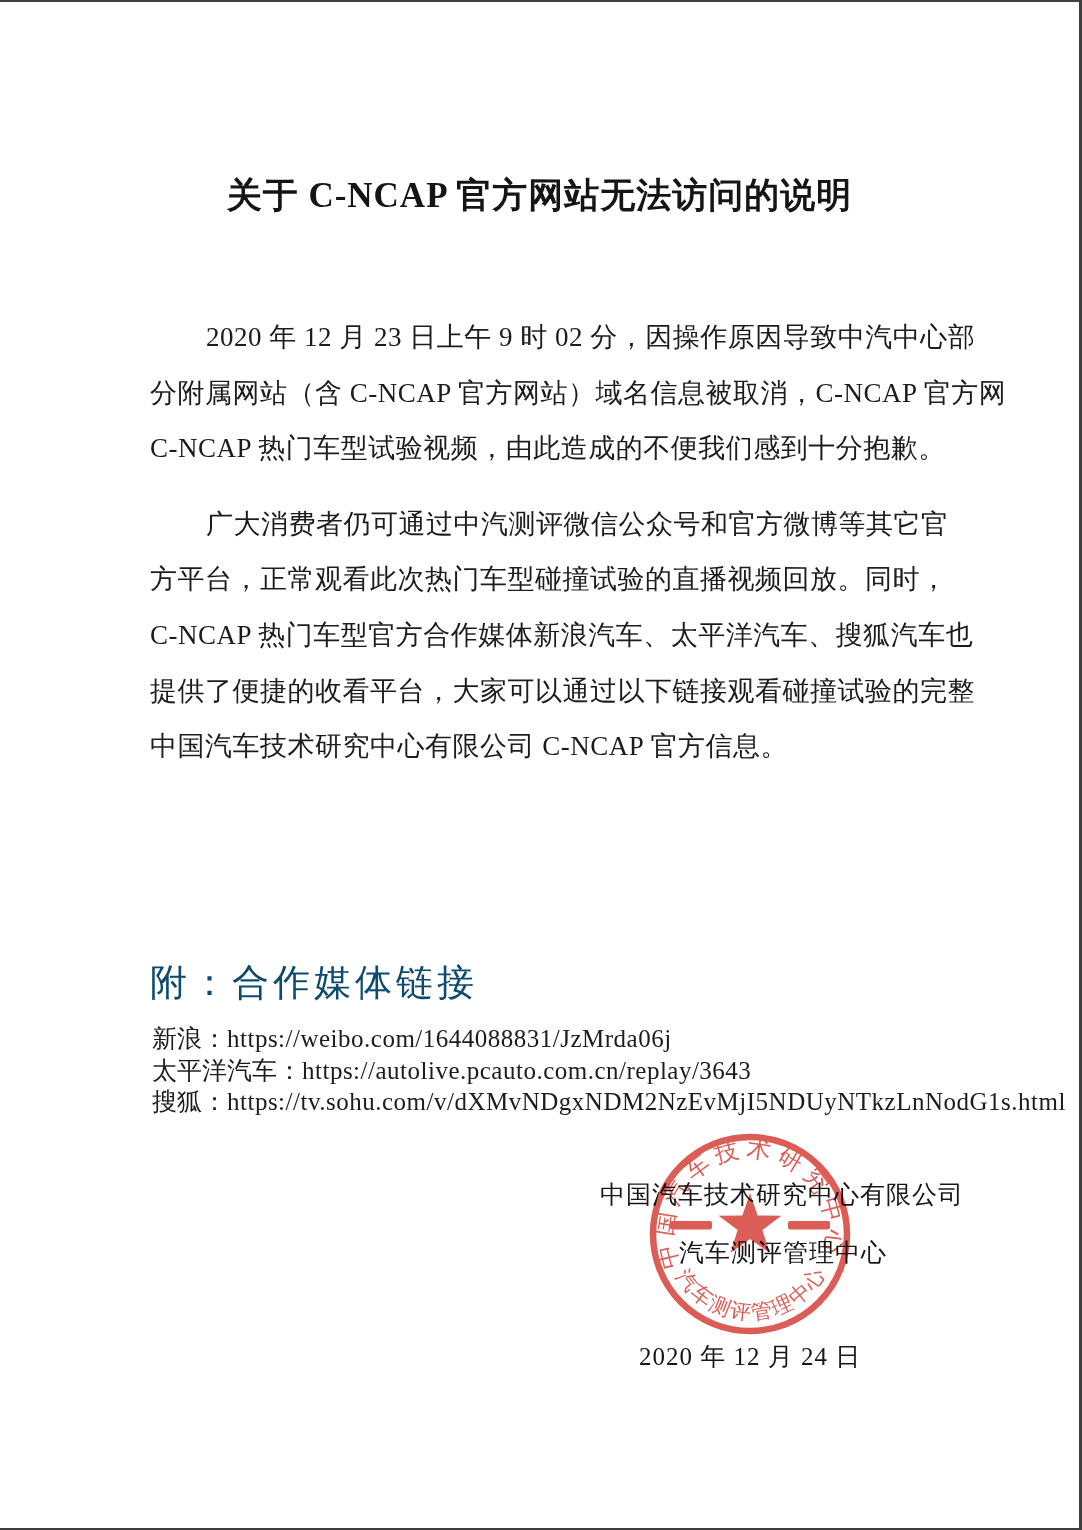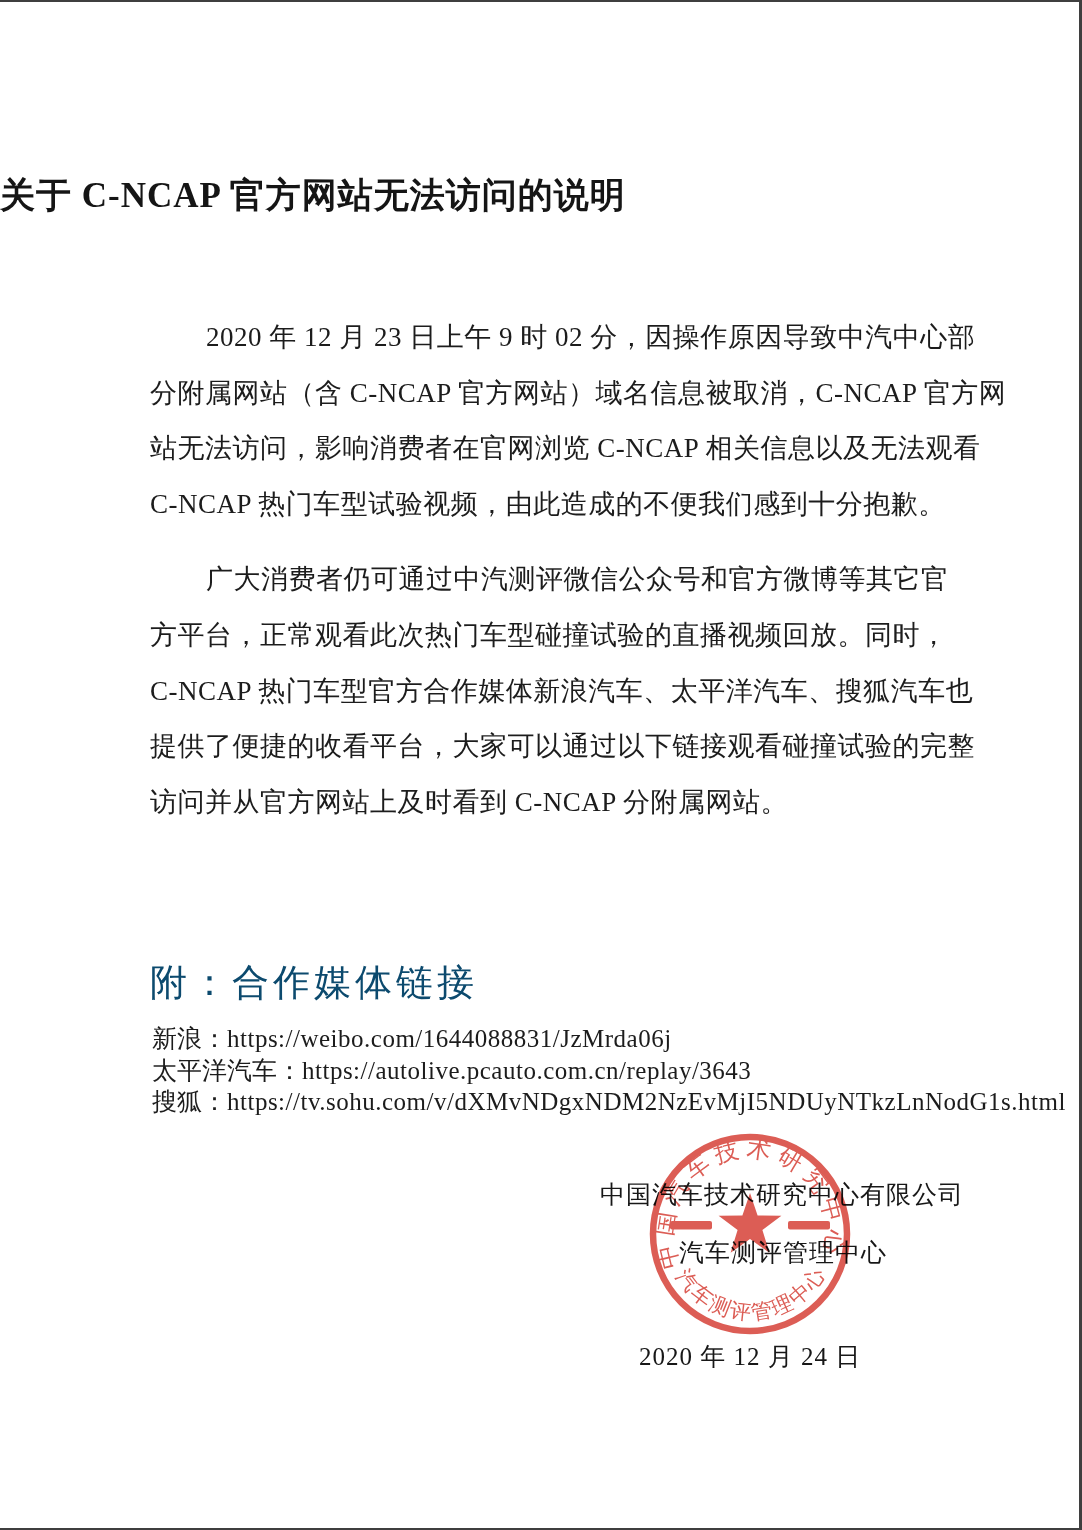--- a/index.html
+++ b/index.html
@@ -9,21 +9,21 @@
     background:#ffffff;
     font-family:"Liberation Serif","DejaVu Serif",serif;
     color:#1f1f1f;
     overflow:hidden;
     border-top:2px solid #3f3f3f;
     border-right:3px solid #3f3f3f;
     border-bottom:2px solid #3f3f3f;
   }
   .page-title {
     position:absolute; top:170px; left:0; width:100%;
-    text-align:left;
+    text-align:center;
     font-size:35px; font-weight:bold; letter-spacing:1px;
     color:#151515;
     white-space:nowrap;
   }
   .body-text { position:absolute; top:298px; left:150px; width:790px; }
   .line {
     height:55.6px;
     font-size:27px; line-height:34px;
     letter-spacing:0.5px;
     white-space:nowrap;
@@ -60,27 +60,26 @@
 </head>
 <body>
 
 <main>
 
   <h1 class="page-title">关于 C-NCAP 官方网站无法访问的说明</h1>
 
   <section class="body-text">
     <div class="line indent">2020 年 12 月 23 日上午 9 时 02 分，因操作原因导致中汽中心部</div>
     <div class="line">分附属网站（含 C-NCAP 官方网站）域名信息被取消，C-NCAP 官方网</div>
-    <div class="line">站无法访问，影响消费者在官网浏览 C-NCAP 相关信息以及无法观看</div>
     <div class="line">C-NCAP 热门车型试验视频，由此造成的不便我们感到十分抱歉。</div>
     <div class="line indent">广大消费者仍可通过中汽测评微信公众号和官方微博等其它官</div>
     <div class="line">方平台，正常观看此次热门车型碰撞试验的直播视频回放。同时，</div>
     <div class="line">C-NCAP 热门车型官方合作媒体新浪汽车、太平洋汽车、搜狐汽车也</div>
     <div class="line">提供了便捷的收看平台，大家可以通过以下链接观看碰撞试验的完整</div>
-    <div class="line">访问并从官方网站上及时看到 C-NCAP 分附属网站。</div>
+    <div class="line">中国汽车技术研究中心有限公司 C-NCAP 官方信息。</div>
   </section>
 
   <h2 class="attach-heading">附：合作媒体链接</h2>
 
   <section class="links">
     <div class="link-row">
       <span>新浪：</span><span class="link-url">https://weibo.com/1644088831/JzMrda06j</span>
     </div>
     <div class="link-row">
       <span>太平洋汽车：</span><span class="link-url">https://autolive.pcauto.com.cn/replay/3643</span>

